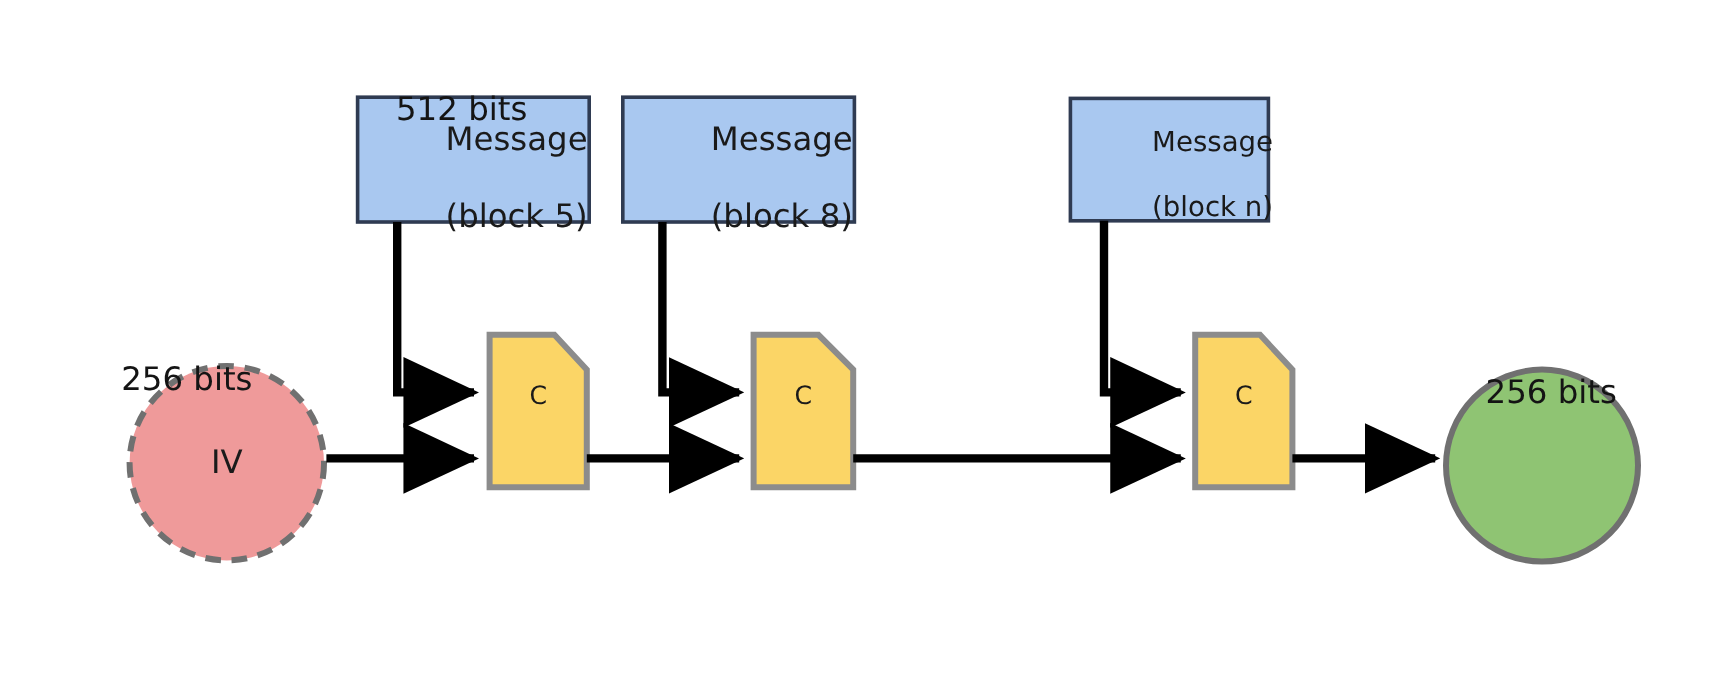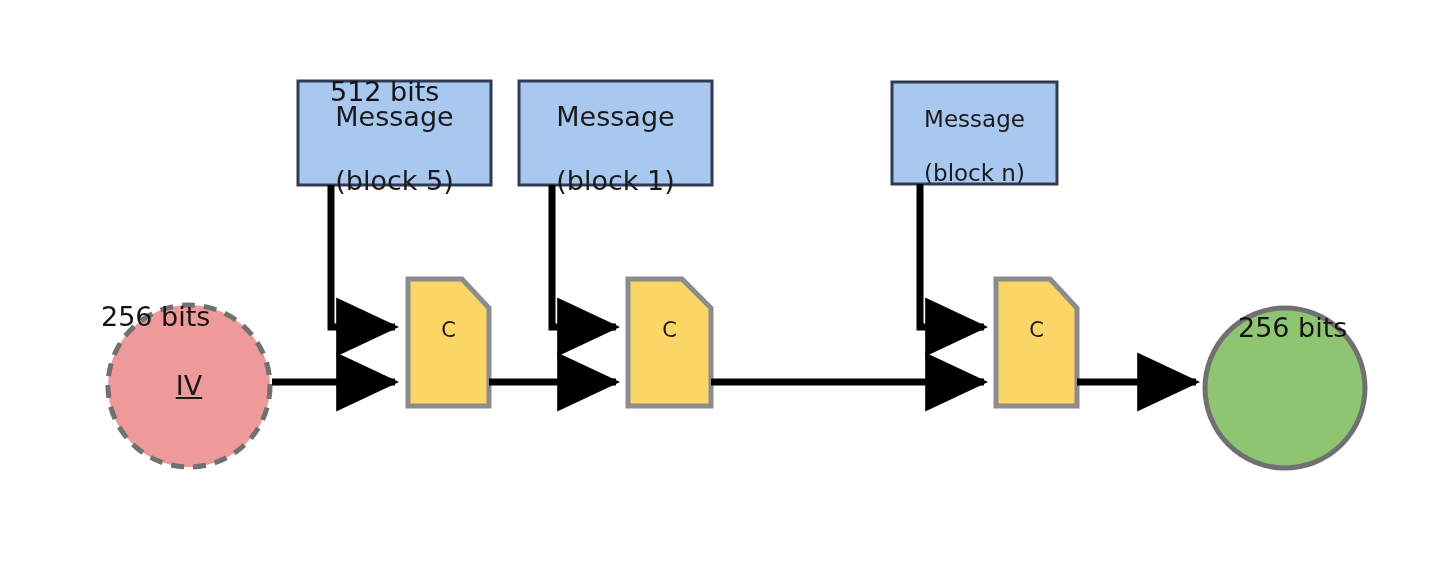--- a/index.html
+++ b/index.html
@@ -30,30 +30,30 @@
     align-items: center;
     justify-content: center;
     text-align: center;
     color: #1a1a1a;
     line-height: 1.18;
     pointer-events: none;
     white-space: pre-line;
   }
   .msg-block-label {
     font-size: 27px;
+    padding-left: 36px;
   }
   .msg-block-label.small {
     font-size: 23px;
   }
   .cfunc-label {
     font-size: 21px;
   }
   .circle-label {
     font-size: 27px;
-    text-decoration: underline;
   }
   .annot {
     position: absolute;
     font-size: 27px;
     font-weight: 400;
     color: #141414;
     white-space: nowrap;
     margin-top: 38px;
   }
 </style>
@@ -97,21 +97,21 @@
 
   <div class="node-label msg-block-label" style="left:298px; top:81px; width:193px; height:104px;">
     <span>
       <span>Message</span><br>
       <span>(block 5)</span>
     </span>
   </div>
   <div class="node-label msg-block-label" style="left:519px; top:81px; width:193px; height:104px;">
     <span>
       <span>Message</span><br>
-      <span>(block 1)</span>
+      <span>(block 8)</span>
     </span>
   </div>
   <div class="node-label msg-block-label small" style="left:892px; top:82px; width:165px; height:102px;">
     <span>
       <span>Message</span><br>
       <span>(block n)</span>
     </span>
   </div>
 
   <div class="node-label cfunc-label" style="left:408px; top:310px; width:81px; height:40px;">C</div>

